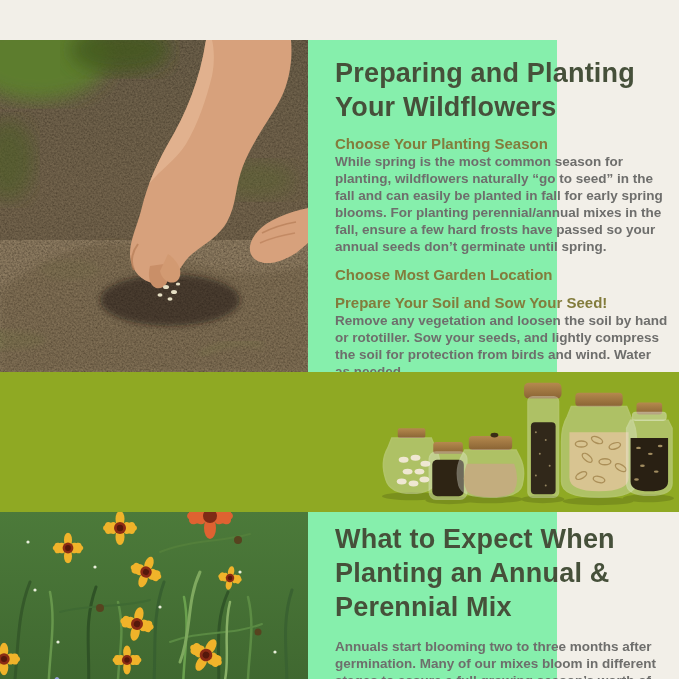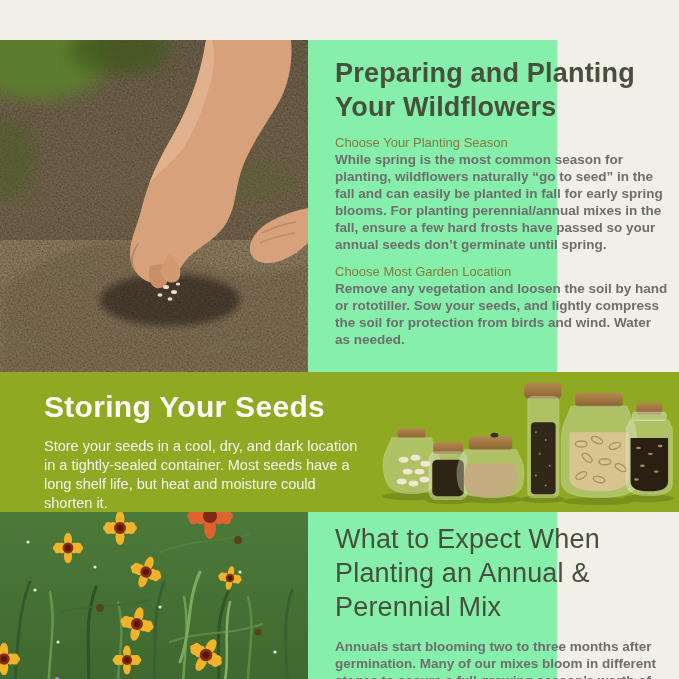--- a/index.html
+++ b/index.html
@@ -15,22 +15,22 @@
 
   
   .panel{position:absolute;left:308px;width:371px;box-sizing:border-box;
          padding:0 10px 0 27px;}
   .panel-top{top:0;height:332px;}
   .panel-bottom{top:472px;height:207px;}
 
   h1.big-title{margin:16px 0 0 0;font-size:27px;line-height:34px;
       font-weight:bold;color:#46503a;letter-spacing:.2px;}
   h2.big-title{margin:10px 0 0 0;font-size:27px;line-height:34px;
-      font-weight:normal;color:#46503a;letter-spacing:.2px;max-width:330px;}
-  .sec-head{margin:11px 0 1px 0;font-size:13px;font-weight:normal;color:#837c3c;}
+      font-weight:bold;color:#46503a;letter-spacing:.2px;max-width:330px;}
+  .sec-head{margin:11px 0 1px 0;font-size:15px;font-weight:bold;color:#837c3c;}
   .sec-body{margin:0;font-size:13.5px;line-height:17px;color:#6e6e6c;max-width:336px;font-weight:bold;}
   .panel-bottom .sec-body{margin-top:14px;}
 
   
   .band{position:absolute;left:0;top:332px;width:679px;height:140px;
         background:#8fa923;}
   .band-text{position:absolute;left:44px;top:18px;width:320px;}
   .band-title{margin:0;font-size:30px;font-weight:bold;color:#fbfcf5;
         letter-spacing:.3px;}
   .band-body{margin:13px 0 0 0;font-size:14.5px;line-height:19px;color:#f7f8ee;}
@@ -114,28 +114,25 @@
   </figure>
 
   <section class="panel panel-top">
     <h1 class="big-title">Preparing and Planting Your Wildflowers</h1>
 
     <p class="sec-head">Choose Your Planting Season</p>
     <p class="sec-body">While spring is the most common season for planting, wildflowers naturally “go to seed” in the fall and can easily be planted in fall for early spring blooms. For planting perennial/annual mixes in the fall, ensure a few hard frosts have passed so your annual seeds don’t germinate until spring.</p>
 
     <p class="sec-head">Choose Most Garden Location</p>
 
+    <p class="sec-head">Prepare Your Soil and Sow Your Seed!</p>
     <p class="sec-body">Remove any vegetation and loosen the soil by hand or rototiller. Sow your seeds, and lightly compress the soil for protection from birds and wind. Water as needed.</p>
   </section>
 
   <section class="band">
-    <div class="band-text">
-      <h2 class="band-title">Storing Your Seeds</h2>
-      <p class="band-body">Store your seeds in a cool, dry, and dark location in a tightly-sealed container. Most seeds have a long shelf life, but heat and moisture could shorten it.</p>
-    </div>
 
     <svg class="band-jars" viewBox="0 0 300 126">
       <defs>
         <linearGradient id="corkG" x1="0" y1="0" x2="0" y2="1">
           <stop offset="0" stop-color="#b5894e"></stop>
           <stop offset="1" stop-color="#8a6434"></stop>
         </linearGradient>
       </defs>
       <g fill="#000" opacity="0.14">
         <ellipse cx="34" cy="117" rx="30" ry="4"></ellipse>

